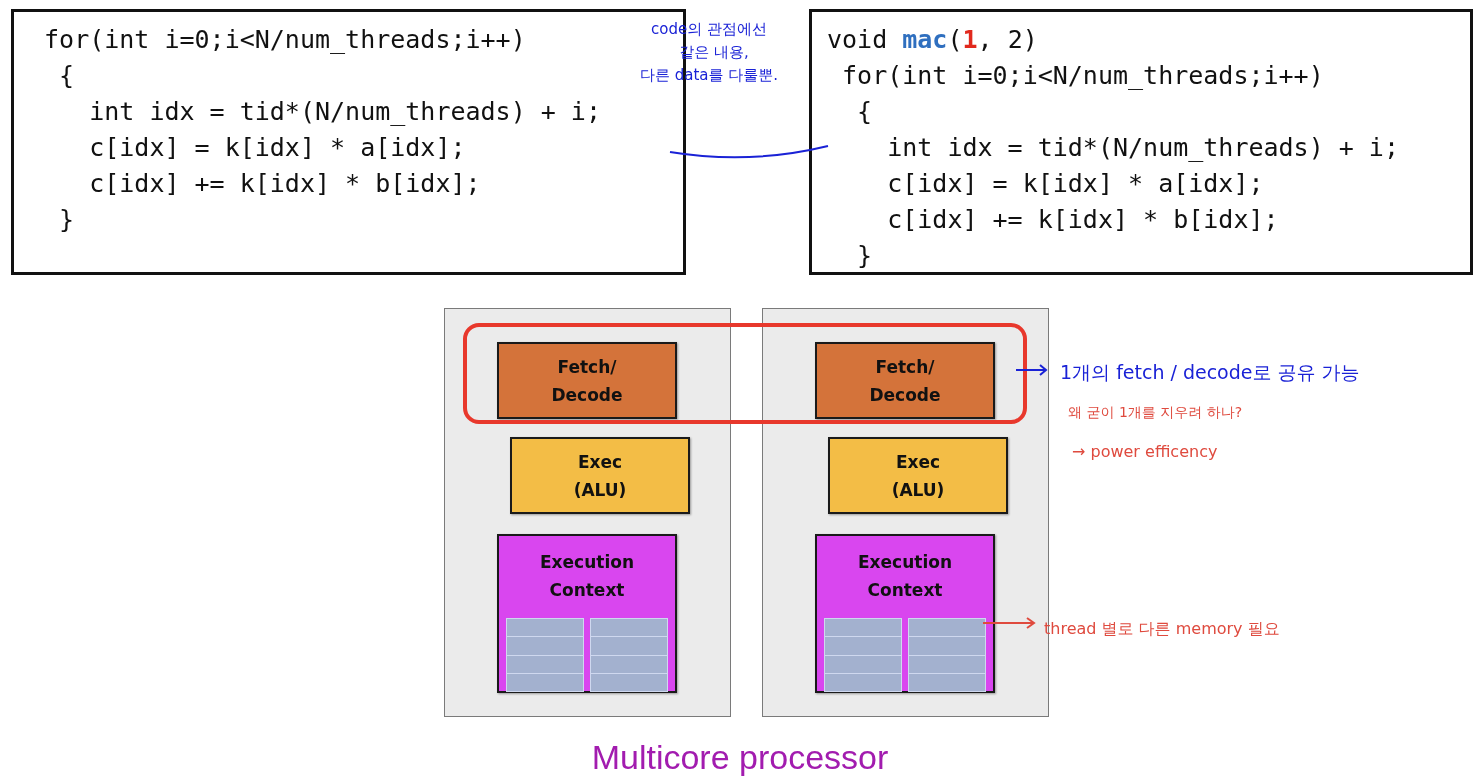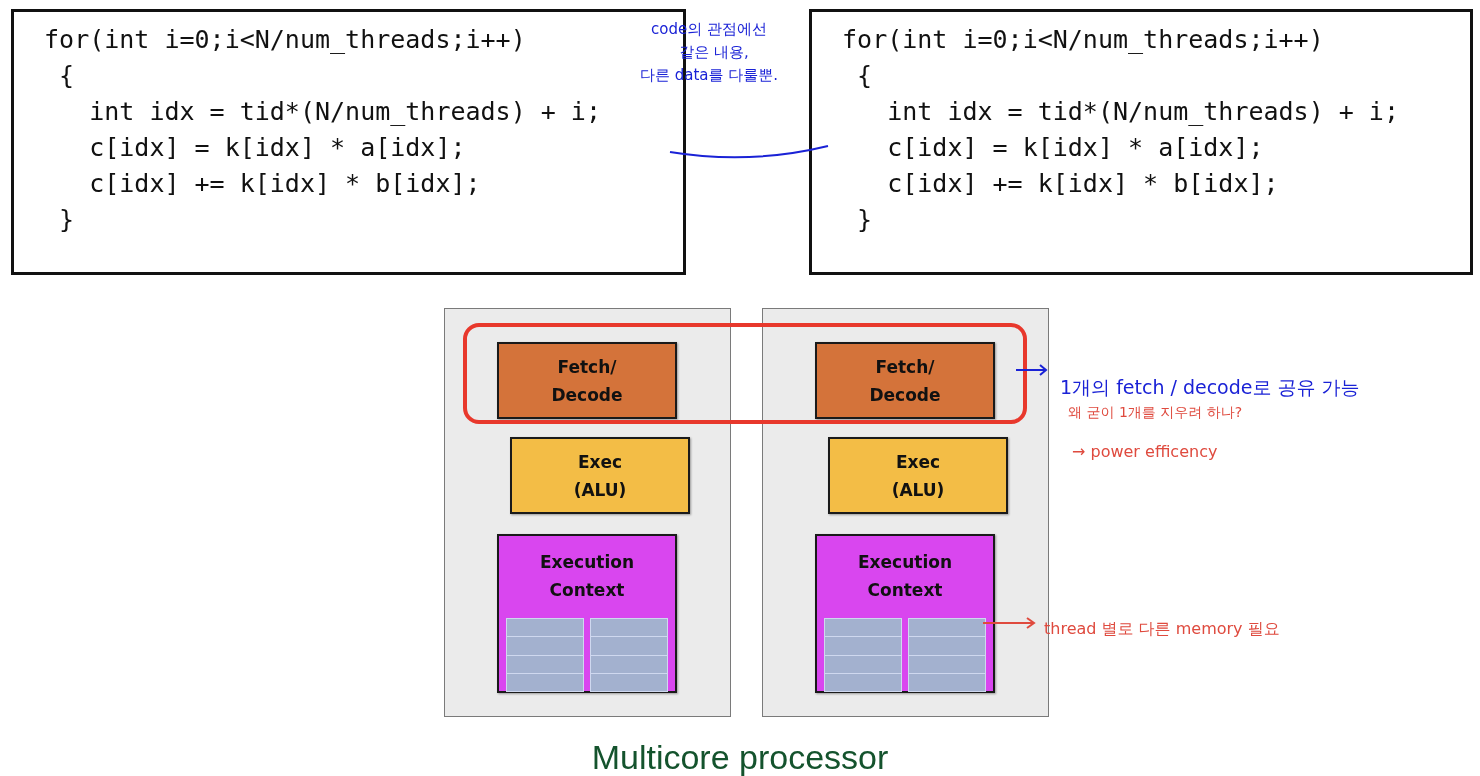--- a/index.html
+++ b/index.html
@@ -18,32 +18,32 @@
   .unit.exec { top:128px; height:77px; background:#f3bd46;margin-left:13px; }
   .unit.ctx { top:225px; height:159px; background:#d946ef; justify-content:flex-start; padding-top:12px; }
   .regs { position:absolute; left:7px; right:7px; top:82px; height:74px; display:flex; gap:6px; }
   .reg-col { flex:1; display:flex; flex-direction:column; border:1.5px solid #cfd8ef; }
   .reg-cell { flex:1; background:#a3b1cf; border-bottom:1.5px solid #cfd8ef; }
   .reg-cell:last-child { border-bottom:none; }
   .red-frame { position:absolute; left:463px; top:323px; width:564px; height:101px; border:4px solid #e8382c; border-radius:16px; box-sizing:border-box; }
   .note { position:absolute; font-family:"DejaVu Sans", sans-serif; white-space:nowrap; }
   .note.blue { color:#1a22d6; }
   .note.red { color:#df4a3e; }
-  .caption { position:absolute; left:0; width:1480px; top:738px; text-align:center; font-family:"Liberation Sans", sans-serif; font-size:34px; color:#14532d; }
+  .caption { position:absolute; left:0; width:1480px; top:738px; text-align:center; font-family:"Liberation Sans", sans-serif; font-size:34px; color:#a21caf; }
   svg.overlay { position:absolute; left:0; top:0; }
 </style>
 </head>
 <body>
 
 <div class="code-box left">
   <div class="code-lines"><div> for(int i=0;i&lt;N/num_threads;i++)</div><div>  {</div><div>    int idx = tid*(N/num_threads) + i;</div><div>    c[idx] = k[idx] * a[idx];</div><div>    c[idx] += k[idx] * b[idx];</div><div>  }</div></div>
 </div>
 
 <div class="code-box right">
-  <div class="code-lines"><div> for(int i=0;i&lt;N/num_threads;i++)</div><div>  {</div><div>    int idx = tid*(N/num_threads) + i;</div><div>    c[idx] = k[idx] * a[idx];</div><div>    c[idx] += k[idx] * b[idx];</div><div>  }</div></div>
+  <div class="code-lines"><div><span>void </span><span class="kw-fn">mac</span><span>(</span><span class="kw-arg">1</span><span>, 2)</span></div><div> for(int i=0;i&lt;N/num_threads;i++)</div><div>  {</div><div>    int idx = tid*(N/num_threads) + i;</div><div>    c[idx] = k[idx] * a[idx];</div><div>    c[idx] += k[idx] * b[idx];</div><div>  }</div></div>
 </div>
 
 <div class="note blue" style="left:640px; top:18px; font-size:15px; line-height:23px;text-align:center;">
   <div>code의 관점에선</div>
   <div style="padding-left:10px;">같은 내용,</div>
   <div>다른 data를 다룰뿐.</div>
 </div>
 
 <div class="core c0">
   <div class="unit fetch">
@@ -110,18 +110,18 @@
   <g stroke="#1a22d6" stroke-width="2" fill="none">
     <line x1="1016" y1="370" x2="1046" y2="370"></line>
     <polyline points="1040,365 1046,370 1040,375"></polyline>
   </g>
   <g stroke="#df4a3e" stroke-width="2" fill="none">
     <line x1="983" y1="623" x2="1034" y2="623"></line>
     <polyline points="1027,618 1034,623 1027,628"></polyline>
   </g>
 </svg>
 
-<div class="note blue" style="left:1060px; top:375px; font-size:19px;">1개의 fetch / decode로 공유 가능</div>
+<div class="note blue" style="left:1060px; top:360px; font-size:19px;">1개의 fetch / decode로 공유 가능</div>
 <div class="note red" style="left:1068px; top:404px; font-size:14px;">왜 굳이 1개를 지우려 하나?</div>
 <div class="note red" style="left:1072px; top:442px; font-size:16px;">→ power efficency</div>
 <div class="note red" style="left:1044px; top:619px; font-size:16px;">thread 별로 다른 memory 필요</div>
 
 <div class="caption">Multicore processor</div>
 
 </body></html>

